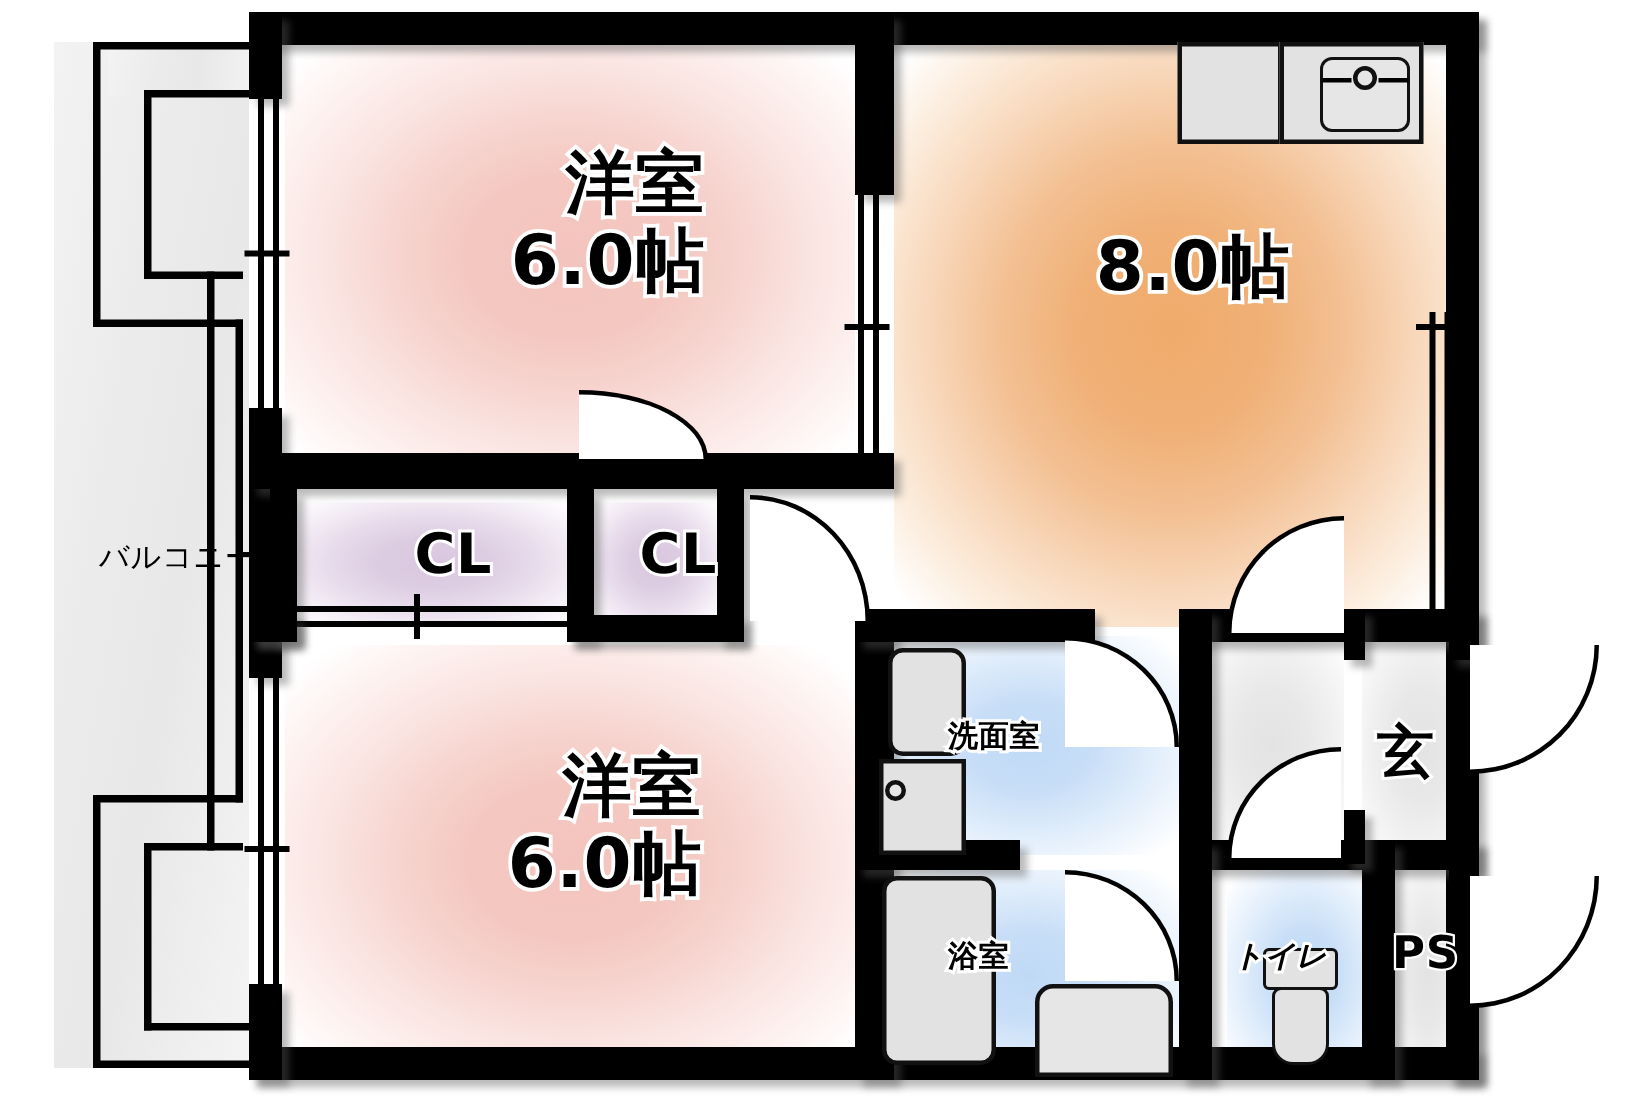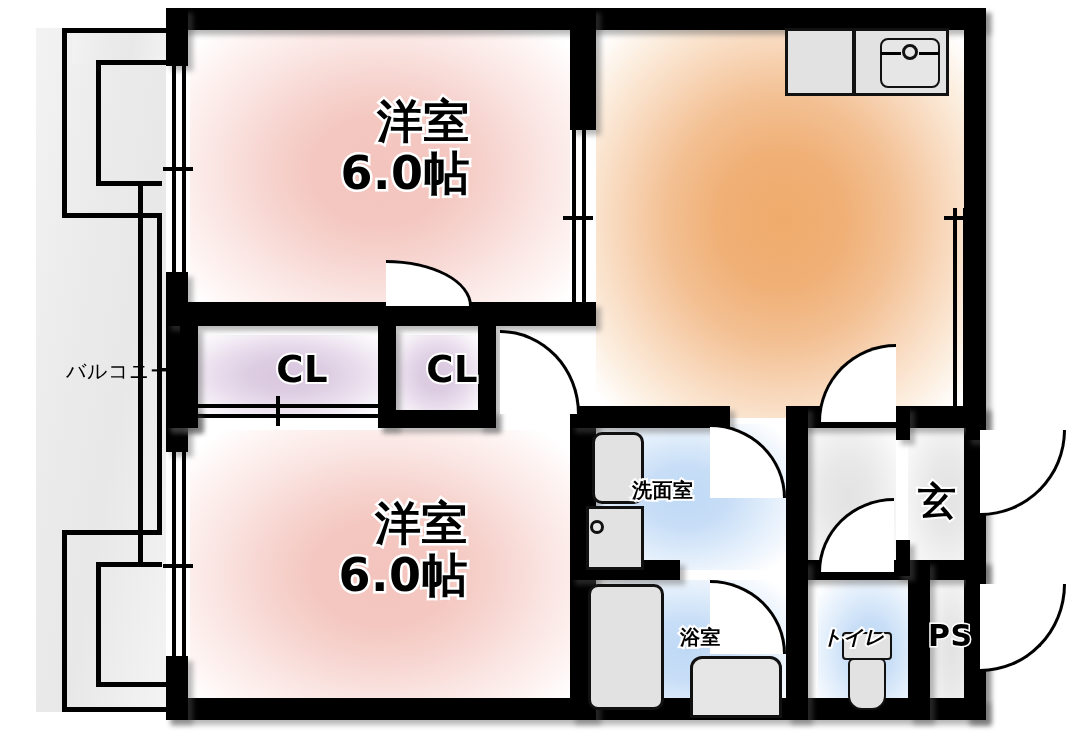--- a/index.html
+++ b/index.html
@@ -262,29 +262,30 @@
     <div>洋室</div>
     <div>6.0帖</div>
   </div>
 
   <div class="lbl lbl-room" style="left:298px; top:498px; width:170px;">
     <div>洋室</div>
     <div>6.0帖</div>
   </div>
 
   <div class="lbl lbl-room" style="left:690px; top:152px; width:170px;">
+    <div>8.0帖</div>
   </div>
 
   <div class="lbl lbl-cl" style="left:248px; top:348px; width:80px;">CL</div>
 
   <div class="lbl lbl-cl" style="left:398px; top:348px; width:80px;">CL</div>
 
   <div class="lbl lbl-sm" style="left:632px; top:477px;">洗面室</div>
 
-  <div class="lbl lbl-sm" style="left:680px; top:624px;">浴室</div>
+  <div class="lbl lbl-sm" style="left:632px; top:624px;">浴室</div>
 
   <div class="lbl lbl-sm" style="left:822px; top:624px;font-style:italic;">トイレ</div>
 
   <div class="lbl lbl-ps" style="left:928px; top:618px;">PS</div>
 
   <div class="lbl lbl-sm" style="left:918px; top:476px; font-size:38px;">玄</div>
 
 </div>
 
 </body></html>

